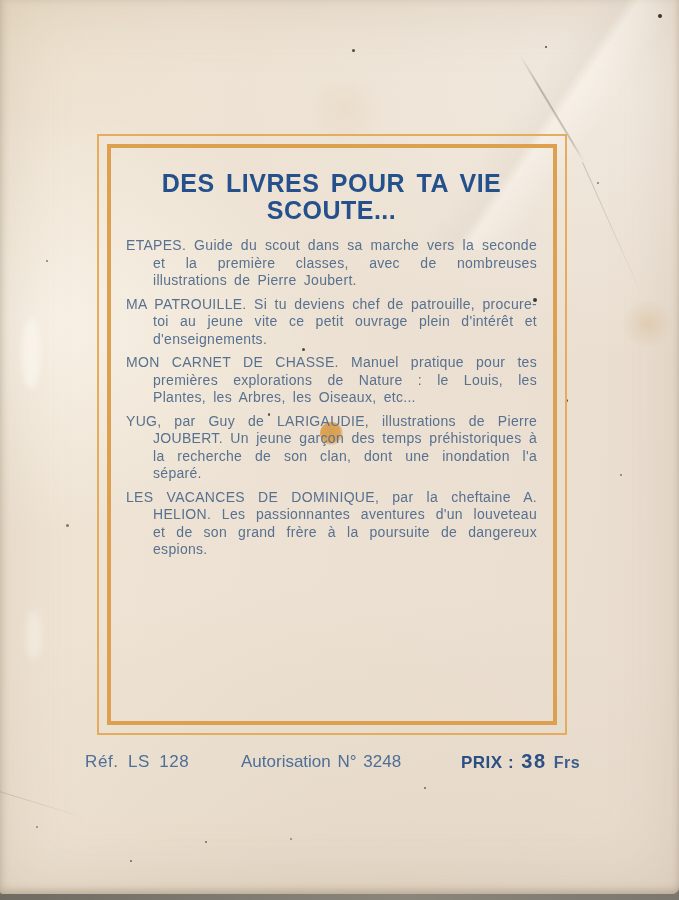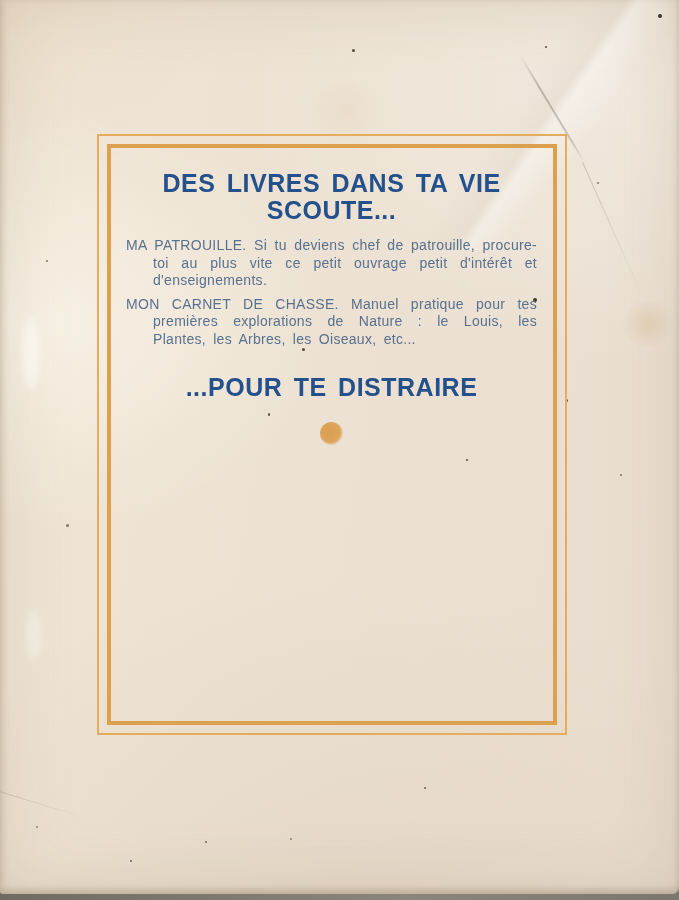--- a/index.html
+++ b/index.html
@@ -107,26 +107,37 @@
   <div class="speck" style="left:424px;top:787px;width:2px;height:2px;opacity:0.8;"></div>
   <div class="speck" style="left:205px;top:841px;width:2px;height:2px;opacity:0.8;"></div>
   <div class="speck" style="left:130px;top:860px;width:2px;height:2px;opacity:0.8;"></div>
   <div class="speck" style="left:290px;top:838px;width:2px;height:2px;opacity:0.6;"></div>
   <div class="speck" style="left:36px;top:826px;width:2px;height:2px;opacity:0.6;"></div>
 
   <div class="frame-outer">
     <div class="frame-inner">
       <div class="content">
 
-        <h1 class="section-heading">DES LIVRES DANS TA VIE SCOUTE...</h1>
+        <h1 class="section-heading">DES LIVRES POUR TA VIE SCOUTE...</h1>
 
-        <p class="entry">MA PATROUILLE. Si tu deviens chef de patrouille, procure-toi au plus vite ce petit ouvrage petit d'intérêt et d'enseignements.</p>
+        <p class="entry">ETAPES. Guide du scout dans sa marche vers la seconde et la première classes, avec de nombreuses illustrations de Pierre Joubert.</p>
+        <p class="entry">MA PATROUILLE. Si tu deviens chef de patrouille, procure-toi au jeune vite ce petit ouvrage plein d'intérêt et d'enseignements.</p>
         <p class="entry">MON CARNET DE CHASSE. Manuel pratique pour tes premières explorations de Nature : le Louis, les Plantes, les Arbres, les Oiseaux, etc...</p>
 
-        <h1 class="section-heading second">...POUR TE DISTRAIRE</h1>
 
+        <p class="entry">YUG, par Guy de LARIGAUDIE, illustrations de Pierre JOUBERT. Un jeune garçon des temps préhistoriques à la recherche de son clan, dont une inondation l'a séparé.</p>
+        <p class="entry">LES VACANCES DE DOMINIQUE, par la cheftaine A. HELION. Les passionnantes aventures d'un louveteau et de son grand frère à la poursuite de dangereux espions.</p>
 
       </div>
     </div>
   </div>
 
+  <div class="footer">
+    <span class="footer-ref">Réf. LS 128</span>
+    <span class="footer-auth">Autorisation N° 3248</span>
+    <span class="footer-price">
+      <span>PRIX :</span>
+      <span class="price-value">38</span>
+      <span class="price-unit">Frs</span>
+    </span>
+  </div>
 
 </div>
 
 </body></html>

